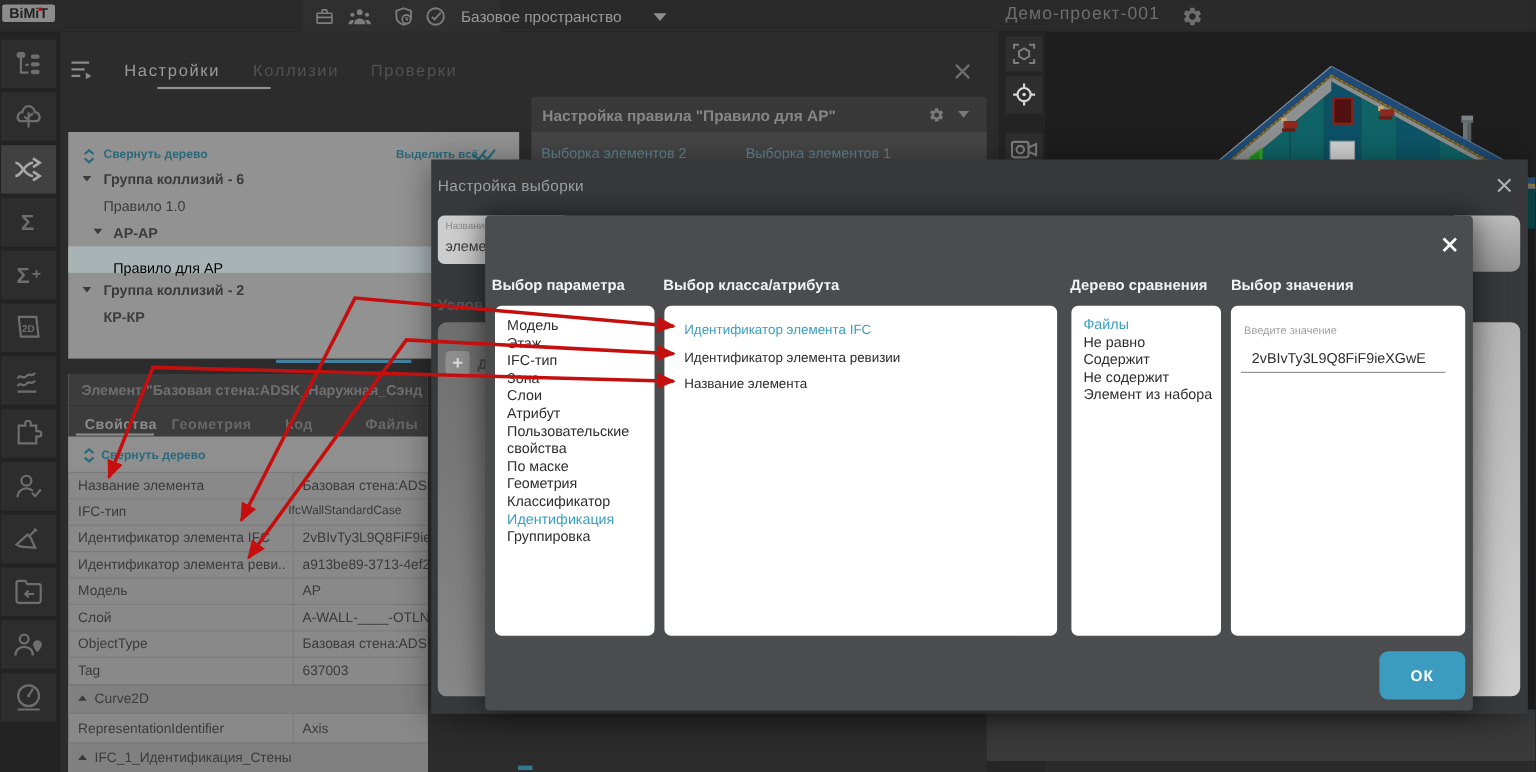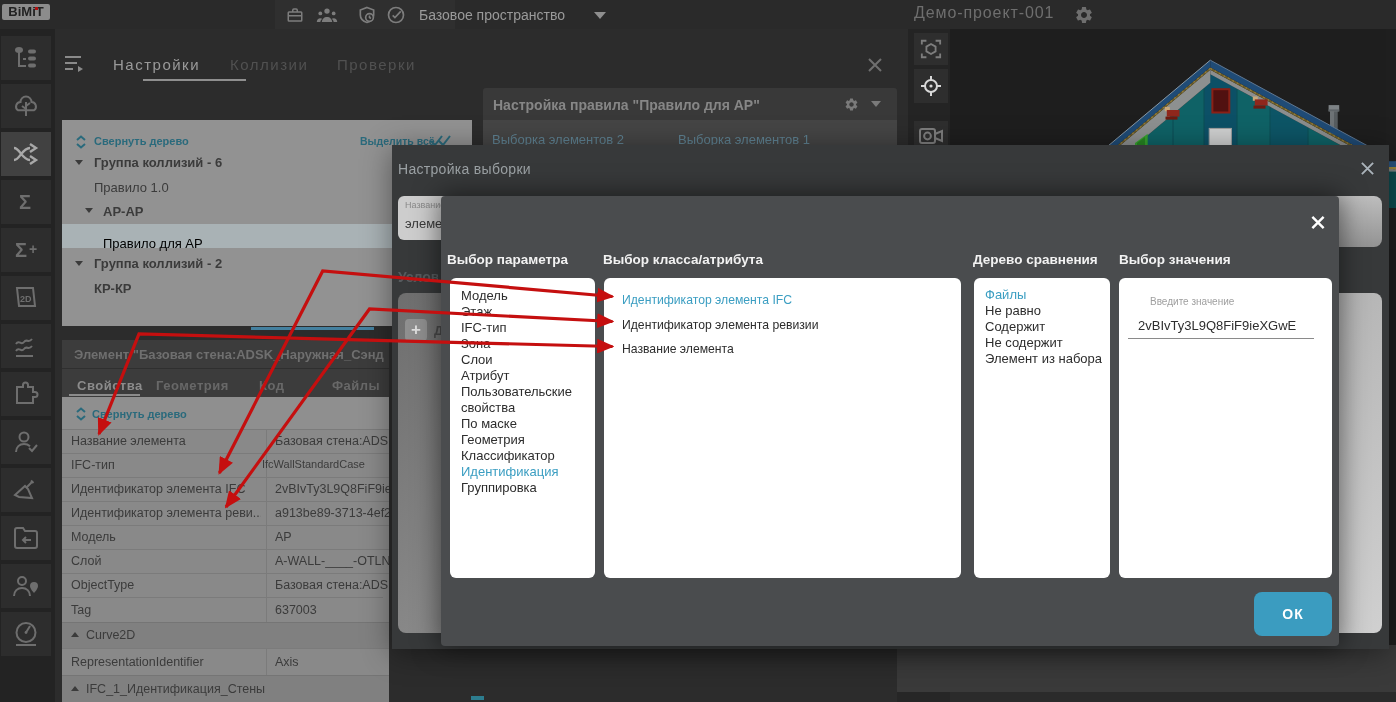--- a/index.html
+++ b/index.html
@@ -398,21 +398,21 @@
   <div class="abs" style="left:532px;top:56px;font-size:13.5px;font-weight:bold;color:#f2f2f2">Дерево сравнения</div>
   <div class="abs" style="left:678px;top:56px;font-size:13.5px;font-weight:bold;color:#f2f2f2">Выбор значения</div>
 
   <div class="abs" style="left:9px;top:82px;width:145px;height:300px;background:#fff;border-radius:6px;padding:10px 11px;font-size:13px;line-height:16px;color:#2d2d2d">Модель<br>Этаж<br>IFC-тип<br>Зона<br>Слои<br>Атрибут<br>Пользовательские свойства<br>По маске<br>Геометрия<br>Классификатор<br><span style="color:#3b9ec2">Идентификация</span><br>Группировка</div>
 
   <div class="abs" style="left:163px;top:82px;width:357px;height:300px;background:#fff;border-radius:6px;padding:10px 18px;font-size:12.2px;line-height:24.5px;color:#2d2d2d"><span style="color:#3b9ec2">Идентификатор элемента IFC</span><br>Идентификатор элемента ревизии<br>Название элемента</div>
 
   <div class="abs" style="left:533px;top:82px;width:136px;height:300px;background:#fff;border-radius:6px;padding:9px 11px;font-size:13px;line-height:16px;color:#2d2d2d;white-space:nowrap"><span style="color:#3b9ec2">Файлы</span><br>Не равно<br>Содержит<br>Не содержит<br>Элемент из набора</div>
 
   <div class="abs" style="left:678px;top:82px;width:213px;height:300px;background:#fff;border-radius:6px">
-    <div class="abs" style="left:31px;top:18px;font-size:10px;color:#9f9f9f">Введите значение</div>
+    <div class="abs" style="left:12px;top:18px;font-size:10px;color:#9f9f9f">Введите значение</div>
     <div class="abs" style="left:19px;top:40px;font-size:13px;color:#2e2e2e">2vBIvTy3L9Q8FiF9ieXGwE</div>
     <div class="abs" style="left:9px;top:60px;width:186px;height:1px;background:#8a8a8a"></div>
   </div>
 
   <div class="abs" style="left:813px;top:396px;width:78px;height:44px;background:#3b9cc0;border-radius:8px;text-align:center;line-height:44px;font-size:14px;font-weight:bold;letter-spacing:1px;color:#fff">ОК</div>
 </div>
 
 <svg class="abs" style="left:0;top:0;pointer-events:none" width="1396" height="702" viewBox="0 0 1396 702">
   <defs>
     <marker id="ah" markerWidth="5.4" markerHeight="4.6" refX="4.8" refY="2.3" orient="auto" markerUnits="strokeWidth">

